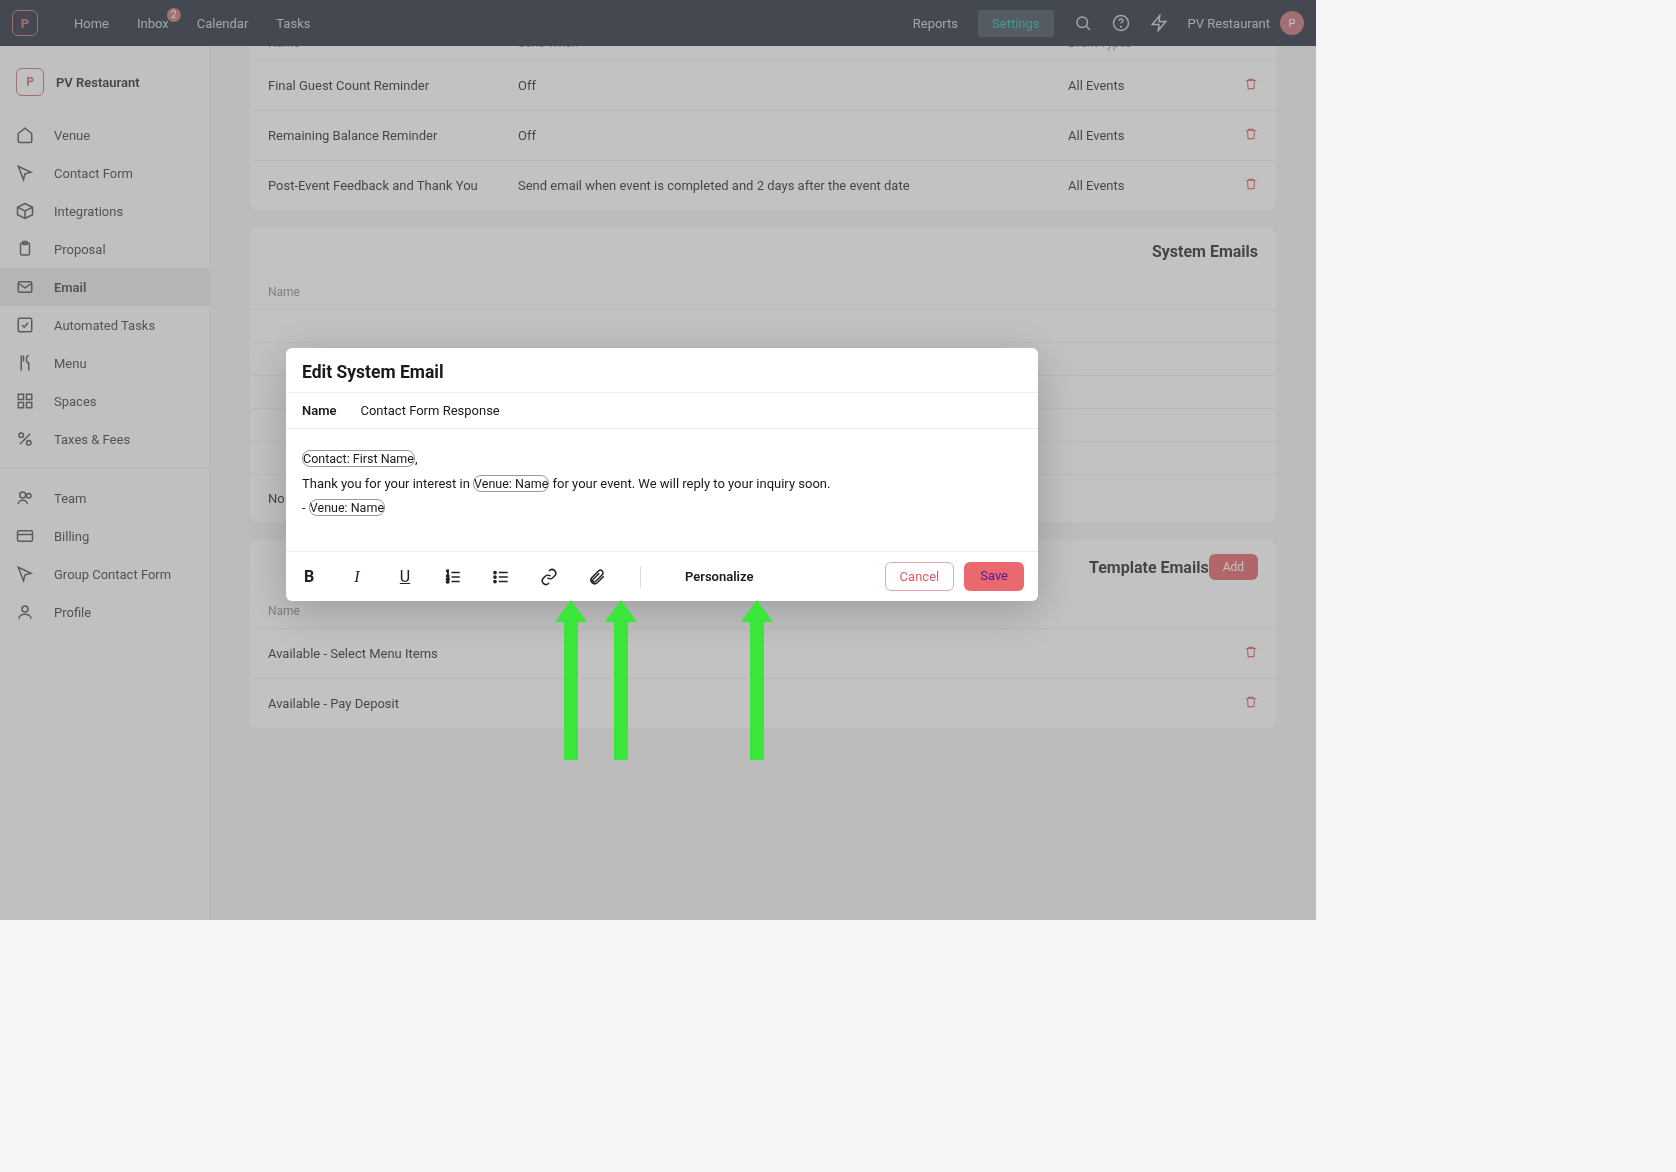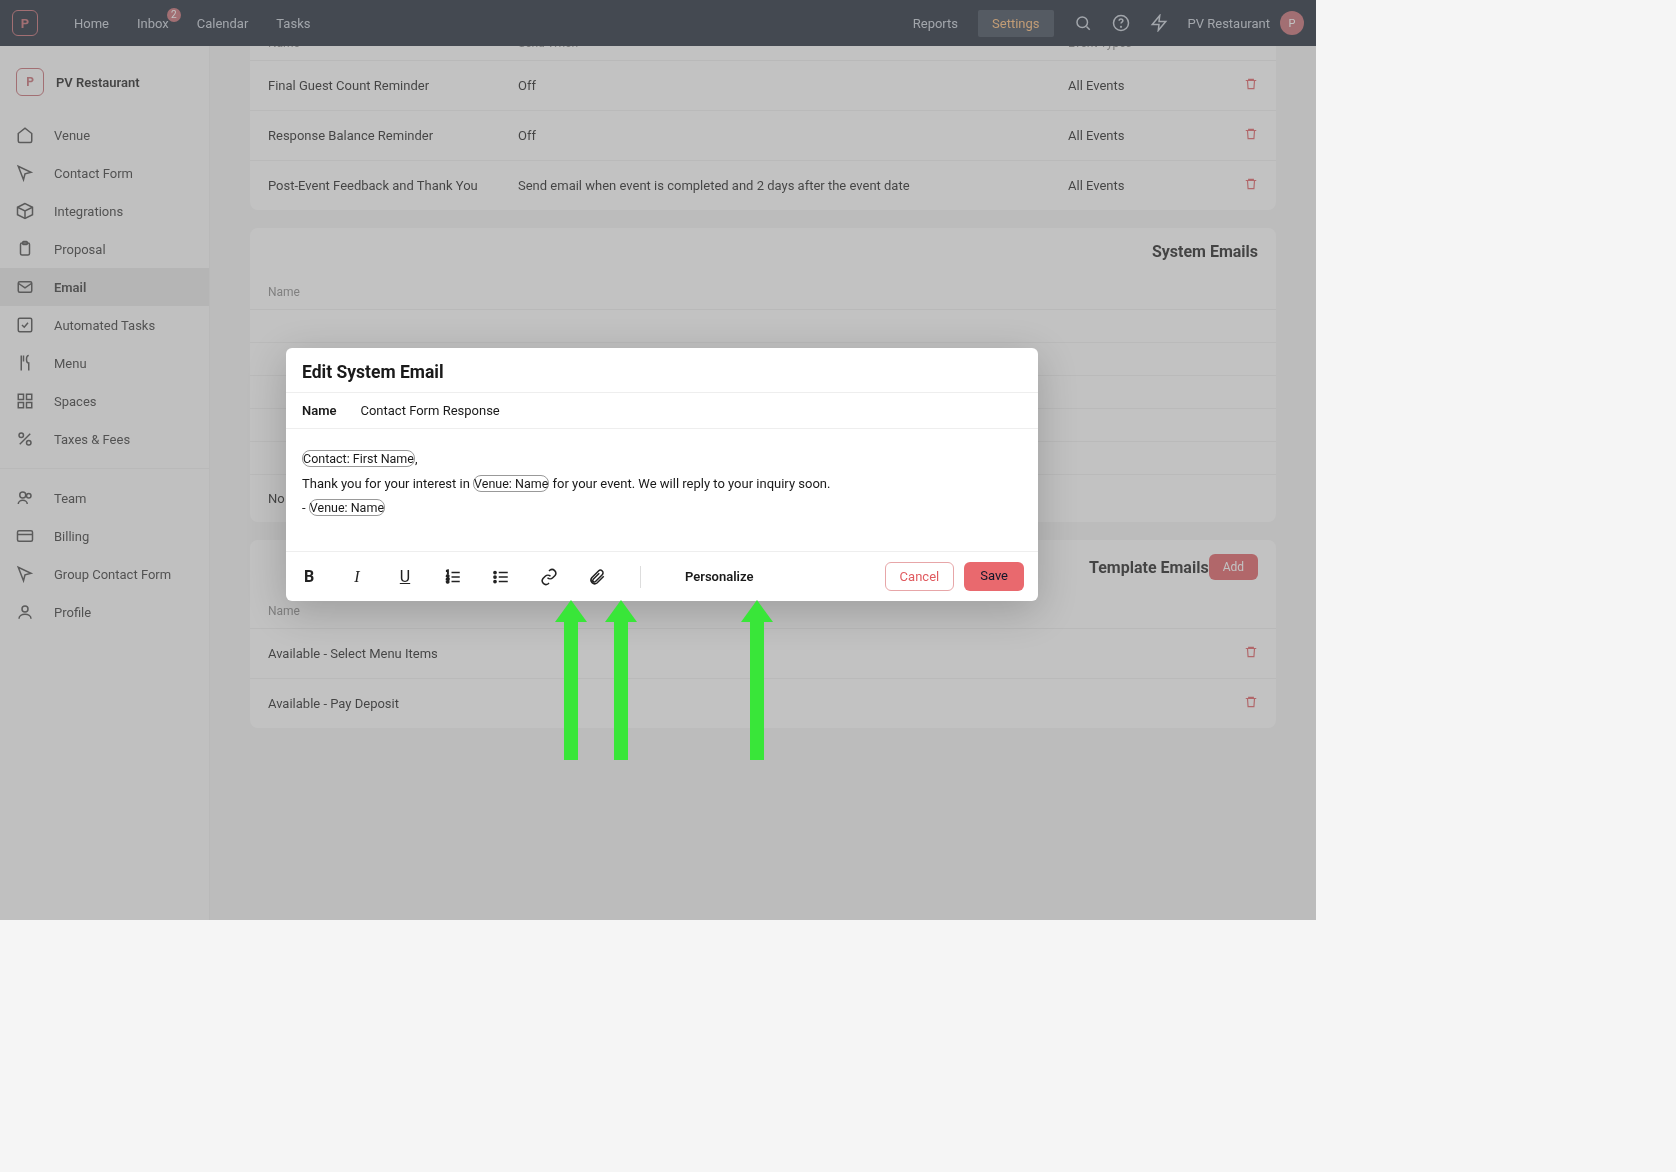--- a/index.html
+++ b/index.html
@@ -5,21 +5,21 @@
 * { margin: 0; padding: 0; box-sizing: border-box; }
 body { font-family: -apple-system, BlinkMacSystemFont, "Segoe UI", Roboto, sans-serif; background: #f5f5f5; color: #1a1a1a; width: 1316px; height: 920px; overflow: hidden; position: relative; }
 
 
 .topnav { background: #1a2332; height: 46px; display: flex; align-items: center; padding: 0 12px; color: #c5ccd6; position: relative; }
 .topnav .logo { width: 26px; height: 26px; border: 1px solid #c5686f; border-radius: 6px; display: flex; align-items: center; justify-content: center; color: #c5686f; font-weight: bold; font-size: 13px; }
 .topnav .nav-items { display: flex; gap: 28px; margin-left: 36px; align-items: center; }
 .topnav .nav-item { color: #c5ccd6; font-size: 13px; cursor: pointer; position: relative; }
 .topnav .badge { position: absolute; top: -8px; right: -12px; background: #c5686f; color: #fff; font-size: 10px; border-radius: 50%; width: 14px; height: 14px; display: flex; align-items: center; justify-content: center; }
 .topnav .right { margin-left: auto; display: flex; align-items: center; gap: 20px; }
-.topnav .settings-btn { background: #3a4453; color: #fdba74; padding: 6px 14px; border-radius: 2px; font-size: 13px; }
+.topnav .settings-btn { background: #3a4453; color: #14b8a6; padding: 6px 14px; border-radius: 2px; font-size: 13px; }
 .topnav .iconbtn { width: 18px; height: 18px; color: #c5ccd6; }
 .topnav .user-chip { display: flex; align-items: center; gap: 10px; }
 .topnav .avatar { width: 24px; height: 24px; border-radius: 50%; background: #c5686f; display: flex; align-items: center; justify-content: center; font-size: 11px; color: #fff; }
 
 
 .sidebar { position: absolute; top: 46px; left: 0; width: 210px; bottom: 0; background: #fcfcfc; border-right: 1px solid #eee; padding-top: 10px; }
 .sidebar .workspace { display: flex; align-items: center; gap: 12px; padding: 12px 16px; }
 .sidebar .workspace .ws-logo { width: 28px; height: 28px; border: 1px solid #c5686f; border-radius: 6px; display: flex; align-items: center; justify-content: center; color: #c5686f; font-size: 12px; font-weight: bold; }
 .sidebar .workspace .ws-name { font-weight: 600; font-size: 13px; }
 .sidebar .side-item { display: flex; align-items: center; gap: 20px; padding: 10px 16px; font-size: 13px; color: #333; cursor: pointer; }
@@ -49,21 +49,21 @@
 .modal-namebar { padding: 10px 16px; display: flex; gap: 24px; font-size: 13px; border-bottom: 1px solid #eee; }
 .modal-namebar .lbl { font-weight: 600; }
 .modal-body { padding: 18px 16px 30px; font-size: 13px; line-height: 1.9; min-height: 120px; }
 .token { border: 1px solid #999; border-radius: 8px; padding: 0 0; font-size: 12.5px; }
 .modal-toolbar { border-top: 1px solid #eee; padding: 10px 14px; display: flex; align-items: center; gap: 30px; }
 .tool-icon { width: 18px; height: 18px; color: #222; cursor: pointer; display: flex; align-items: center; justify-content: center; }
 .tool-sep { width: 1px; height: 22px; background: #ddd; margin: 0 4px; }
 .tool-personalize { font-size: 13px; font-weight: 600; cursor: pointer; margin-left: 10px; }
 .modal-actions { margin-left: auto; display: flex; gap: 10px; }
 .btn-cancel { border: 1px solid #e7a6a8; color: #e05a5f; background: #fff; padding: 6px 14px; border-radius: 6px; font-size: 13px; cursor: pointer; text-align: center; }
-.btn-save { background: #e9696e; color: #0f172a; padding: 6px 16px; border-radius: 6px; font-size: 13px; cursor: pointer; }
+.btn-save { background: #e9696e; color: #4c1d95; padding: 6px 16px; border-radius: 6px; font-size: 13px; cursor: pointer; }
 
 
 .arrow { position: absolute; z-index: 100; pointer-events: none; }
 .arrow-shaft { width: 14px; background: #39e639; position: absolute; }
 .arrow-head { width: 0; height: 0; border-left: 16px solid transparent; border-right: 16px solid transparent; border-bottom: 22px solid #39e639; position: absolute; }
 
 svg { width: 100%; height: 100%; }
 </style>
 </head>
 <body>
@@ -217,21 +217,21 @@
     </div>
     <div class="table-row">
       <div class="col-name">Final Guest Count Reminder</div>
       <div class="col-send">Off</div>
       <div class="col-type">All Events</div>
       <div class="col-del"><svg class="trash-icon" viewBox="0 0 24 24" fill="none" stroke="currentColor" stroke-width="2">
             <path d="M3 6h18M8 6V4h8v2M6 6l1 14h10l1-14"></path>
           </svg></div>
     </div>
     <div class="table-row">
-      <div class="col-name">Response Balance Reminder</div>
+      <div class="col-name">Remaining Balance Reminder</div>
       <div class="col-send">Off</div>
       <div class="col-type">All Events</div>
       <div class="col-del"><svg class="trash-icon" viewBox="0 0 24 24" fill="none" stroke="currentColor" stroke-width="2">
             <path d="M3 6h18M8 6V4h8v2M6 6l1 14h10l1-14"></path>
           </svg></div>
     </div>
     <div class="table-row">
       <div class="col-name">Post-Event Feedback and Thank You</div>
       <div class="col-send">Send email when event is completed and 2 days after the event date</div>
       <div class="col-type">All Events</div>

